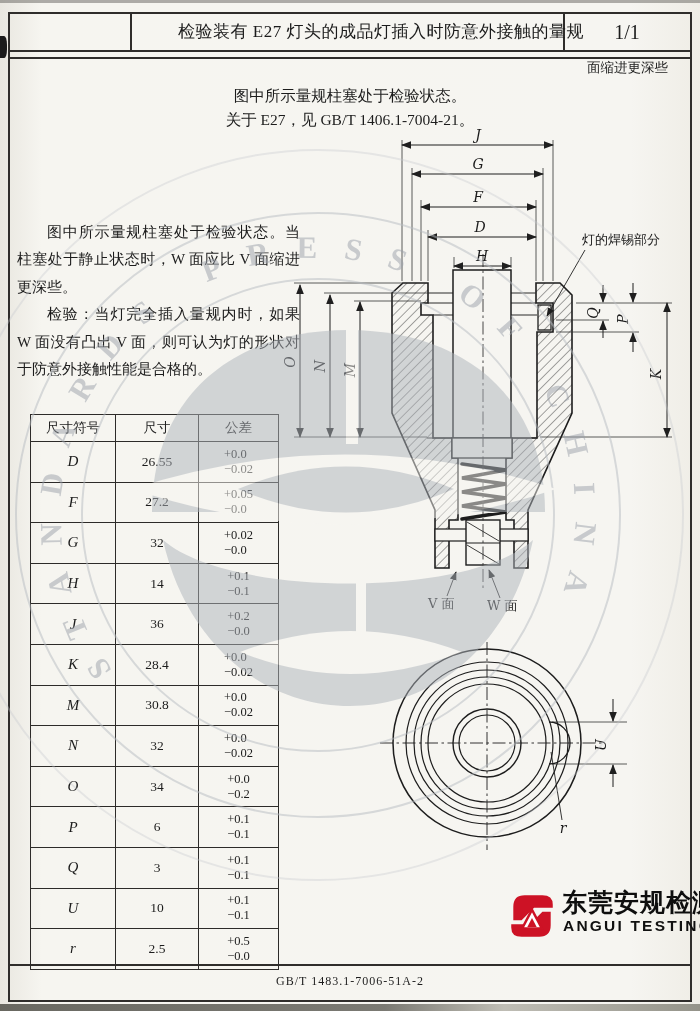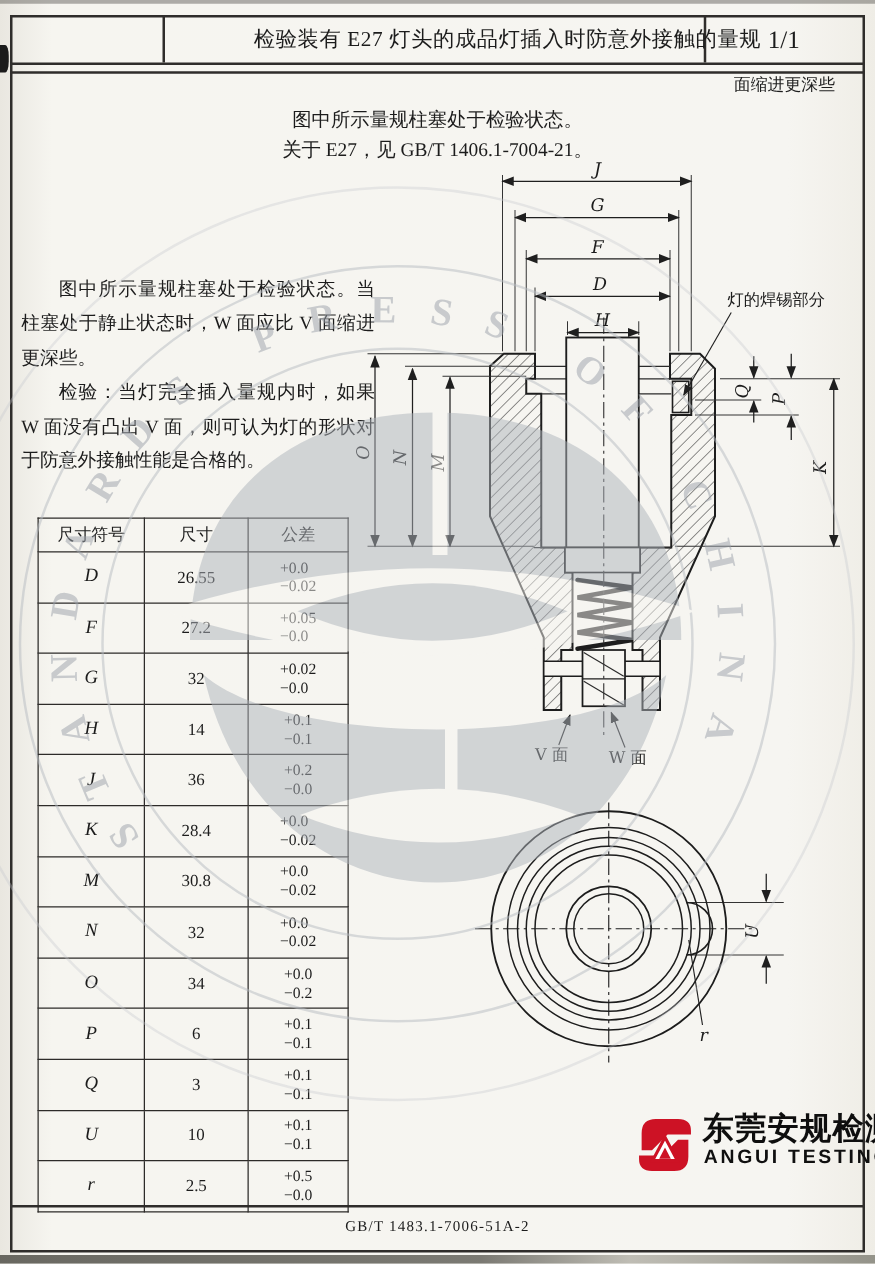--- a/index.html
+++ b/index.html
@@ -6,21 +6,21 @@
   body{
     width:700px;height:1011px;position:relative;overflow:hidden;
     background:linear-gradient(90deg,#e9e7e0 0,#f6f5f0 6%,#f6f5f1 90%,#efede6 100%);
     font-family:"Liberation Serif","DejaVu Serif",serif;color:#1c1c1c;
   }
   .abs{position:absolute;}
   .line{position:absolute;background:#2f2d2b;}
   .hline{height:1.5px;}
   .vline{width:1.5px;}
   #outer-border{left:8px;top:12px;width:680px;height:986px;border:2px solid #2f2d2b;z-index:2;}
-  #title{left:148px;top:20px;width:516px;text-align:center;font-size:17px;letter-spacing:.5px;z-index:2;}
+  #title{left:123px;top:20px;width:516px;text-align:center;font-size:17px;letter-spacing:.5px;z-index:2;}
   #pageno{left:564px;top:21px;width:126px;text-align:center;font-size:20px;z-index:2;}
   #unit{left:380px;top:59px;width:288px;text-align:right;font-size:13.5px;z-index:2;}
   .intro{left:8px;width:684px;text-align:center;font-size:15.5px;z-index:2;}
   #para{left:17px;top:219px;width:283px;font-size:15px;line-height:27.4px;text-align:justify;z-index:2;}
   #para p{margin:0;text-indent:2em;}
   #dim-table{left:30px;top:414px;border-collapse:collapse;table-layout:fixed;z-index:2;position:absolute;background:transparent;font-size:13.5px;}
   #dim-table td,#dim-table th{border:1.4px solid #2d2b29;padding:0;text-align:center;vertical-align:middle;}
   #dim-table th{font-weight:normal;height:26px;font-size:13.5px;}
   #dim-table td{height:39.6px;}
   .c-sym{width:84px;font-size:15px;font-style:italic;font-family:Liberation Serif, serif;}

